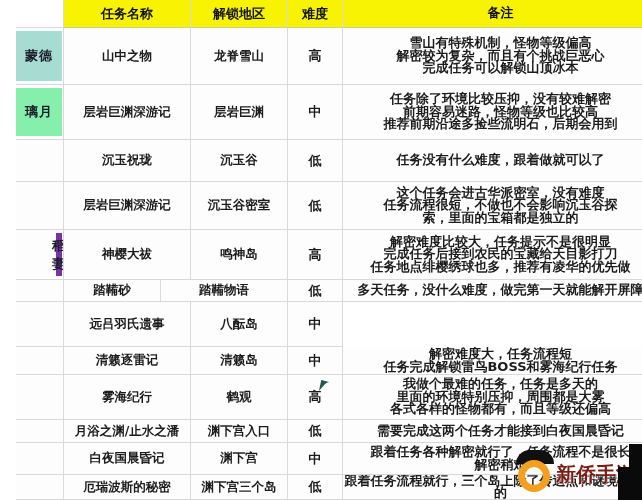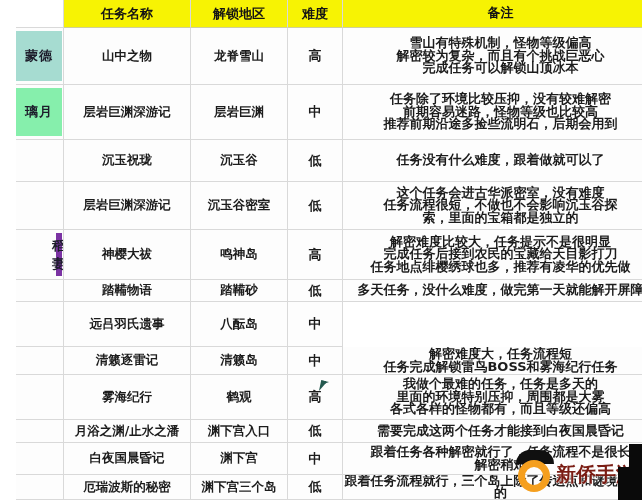--- a/index.html
+++ b/index.html
@@ -118,22 +118,22 @@
     <div class="td col-task">神樱大祓</div>
     <div class="td col-region">鸣神岛</div>
     <div class="td col-diff">高</div>
     <div class="td col-note">解密难度比较大，任务提示不是很明显
 完成任务后接到农民的宝藏给天目影打刀
 任务地点绯樱绣球也多，推荐有凌华的优先做</div>
   </div>
 
   <div class="tr" style="height:22px">
     <div class="td col-g"></div>
+    <div class="td col-region">踏鞴砂</div>
     <div class="td col-task">踏鞴物语</div>
-    <div class="td col-region">踏鞴砂</div>
     <div class="td col-diff">低</div>
     <div class="td col-note">多天任务，没什么难度，做完第一天就能解开屏障</div>
   </div>
 
   <div class="tr" style="height:45px">
     <div class="td col-g"></div>
     <div class="td col-task">远吕羽氏遗事</div>
     <div class="td col-region">八酝岛</div>
     <div class="td col-diff">中</div>
   </div>

